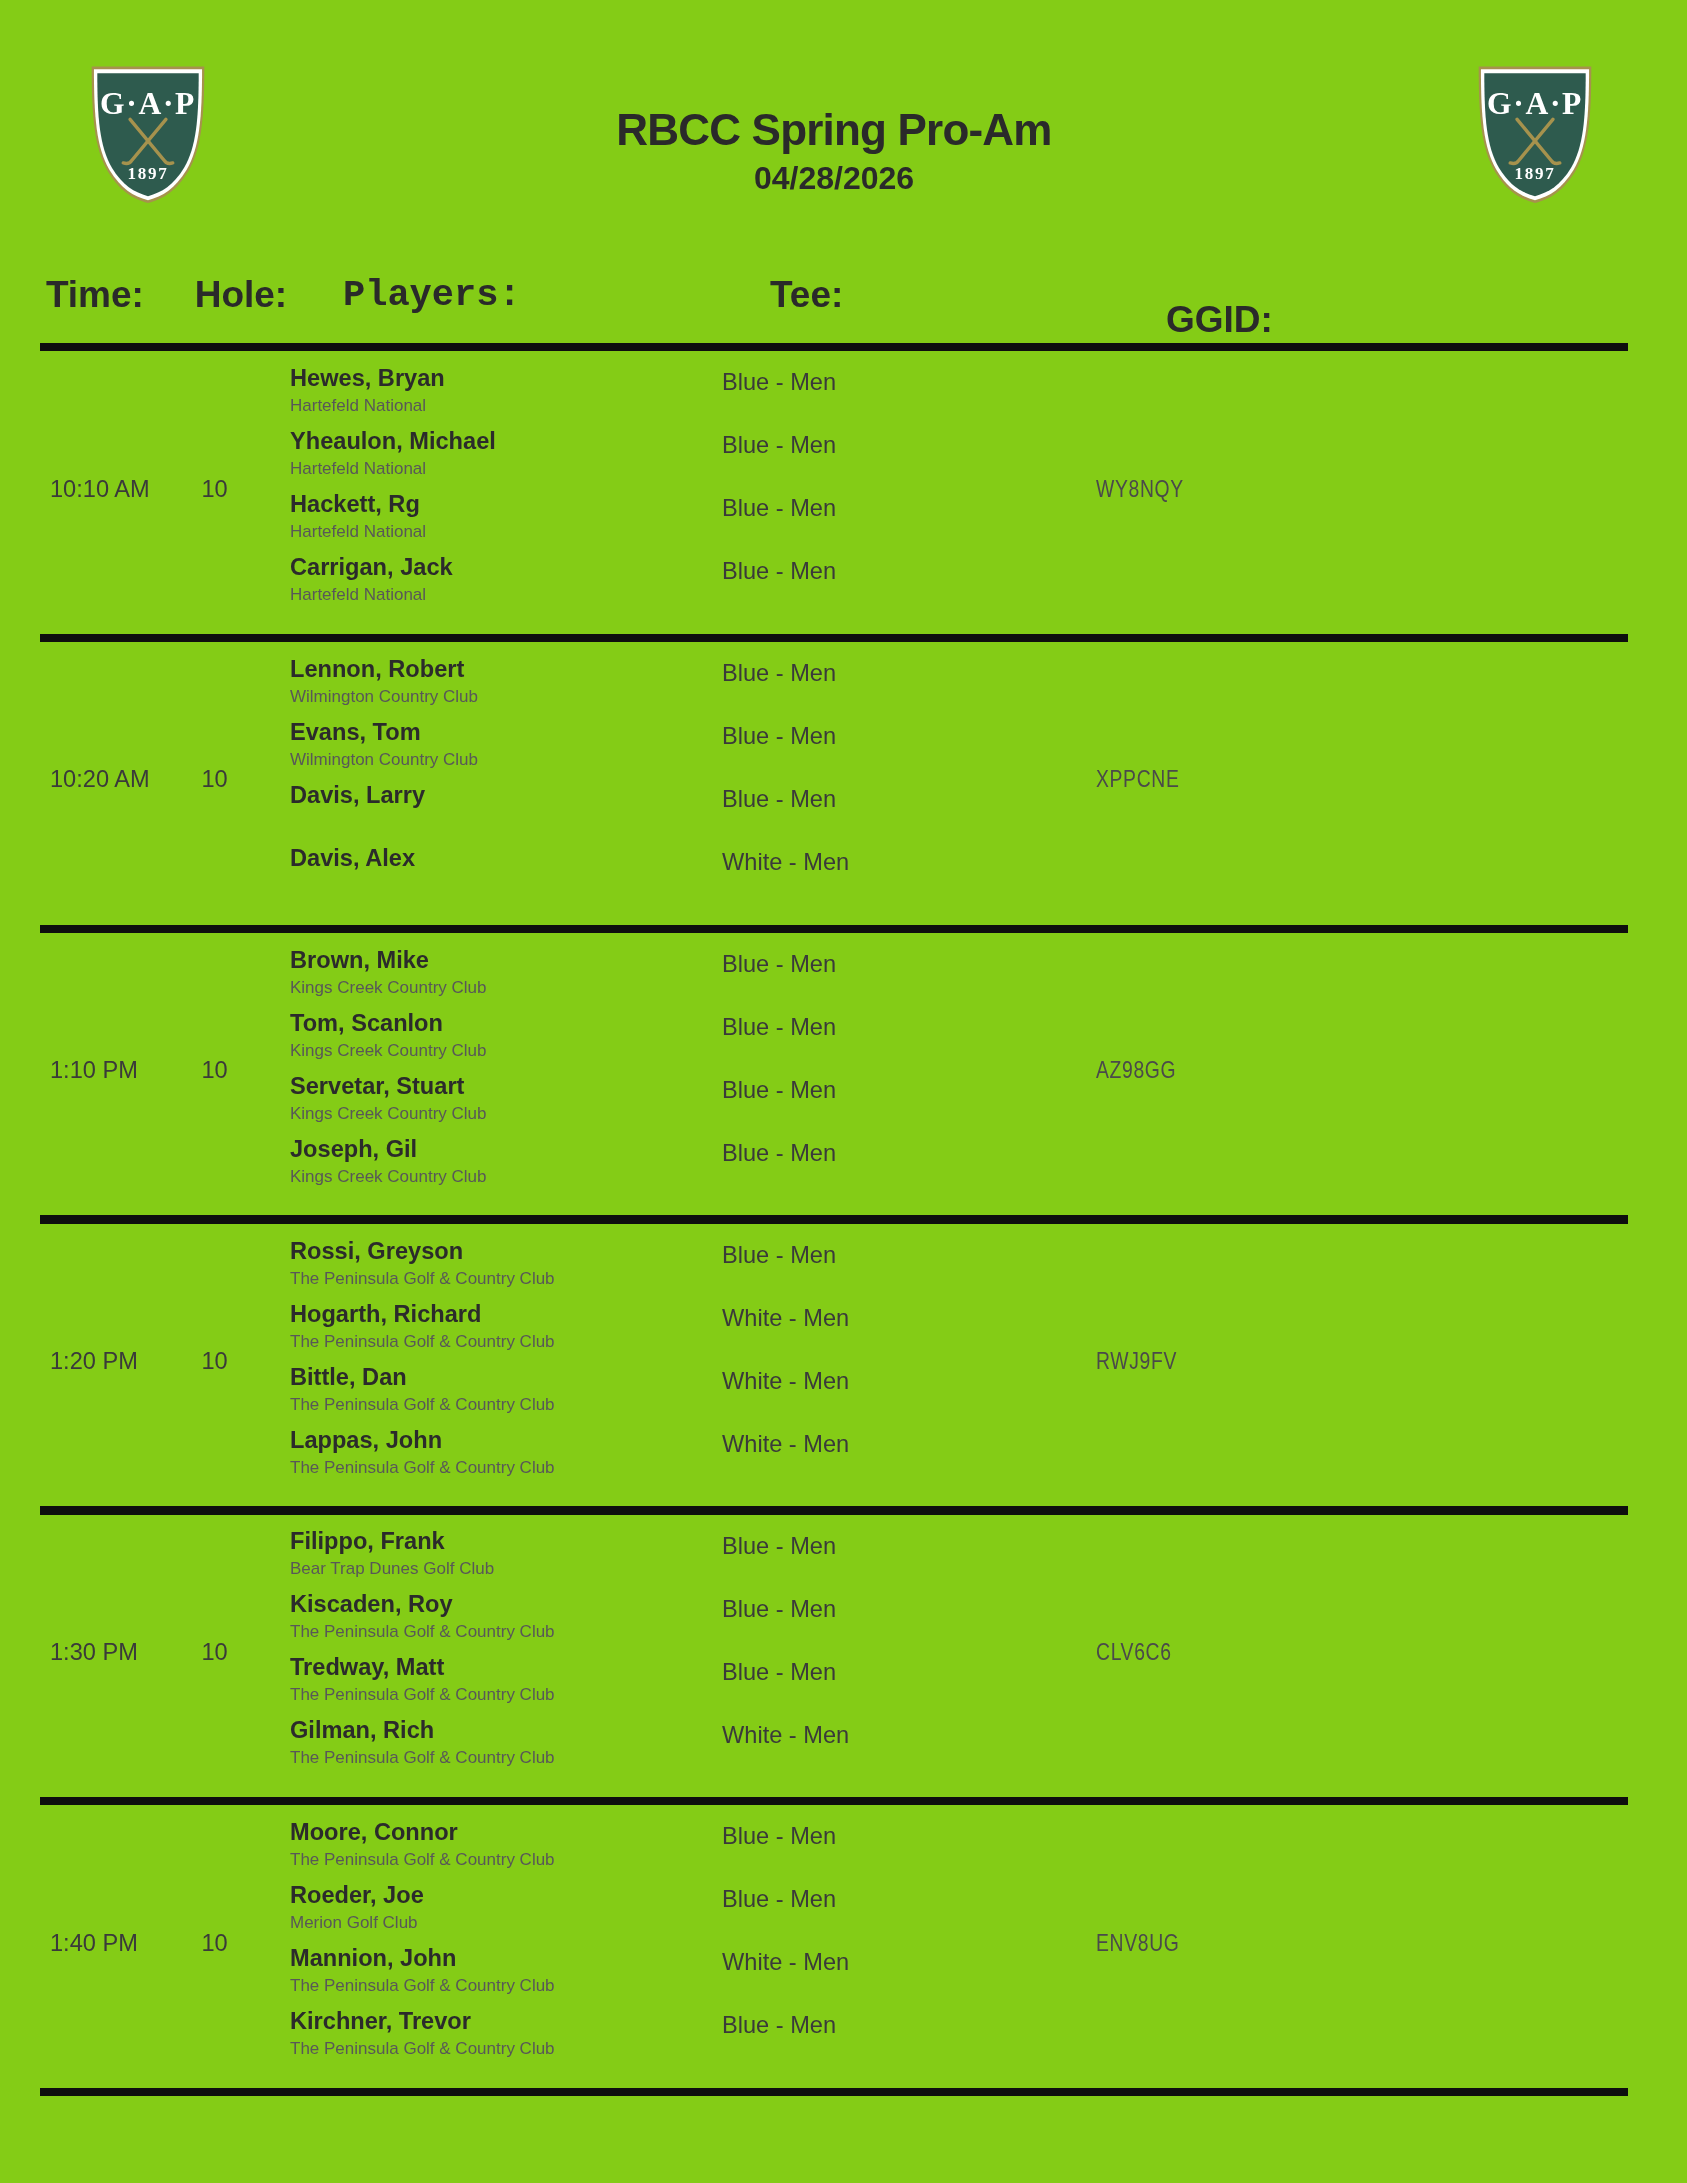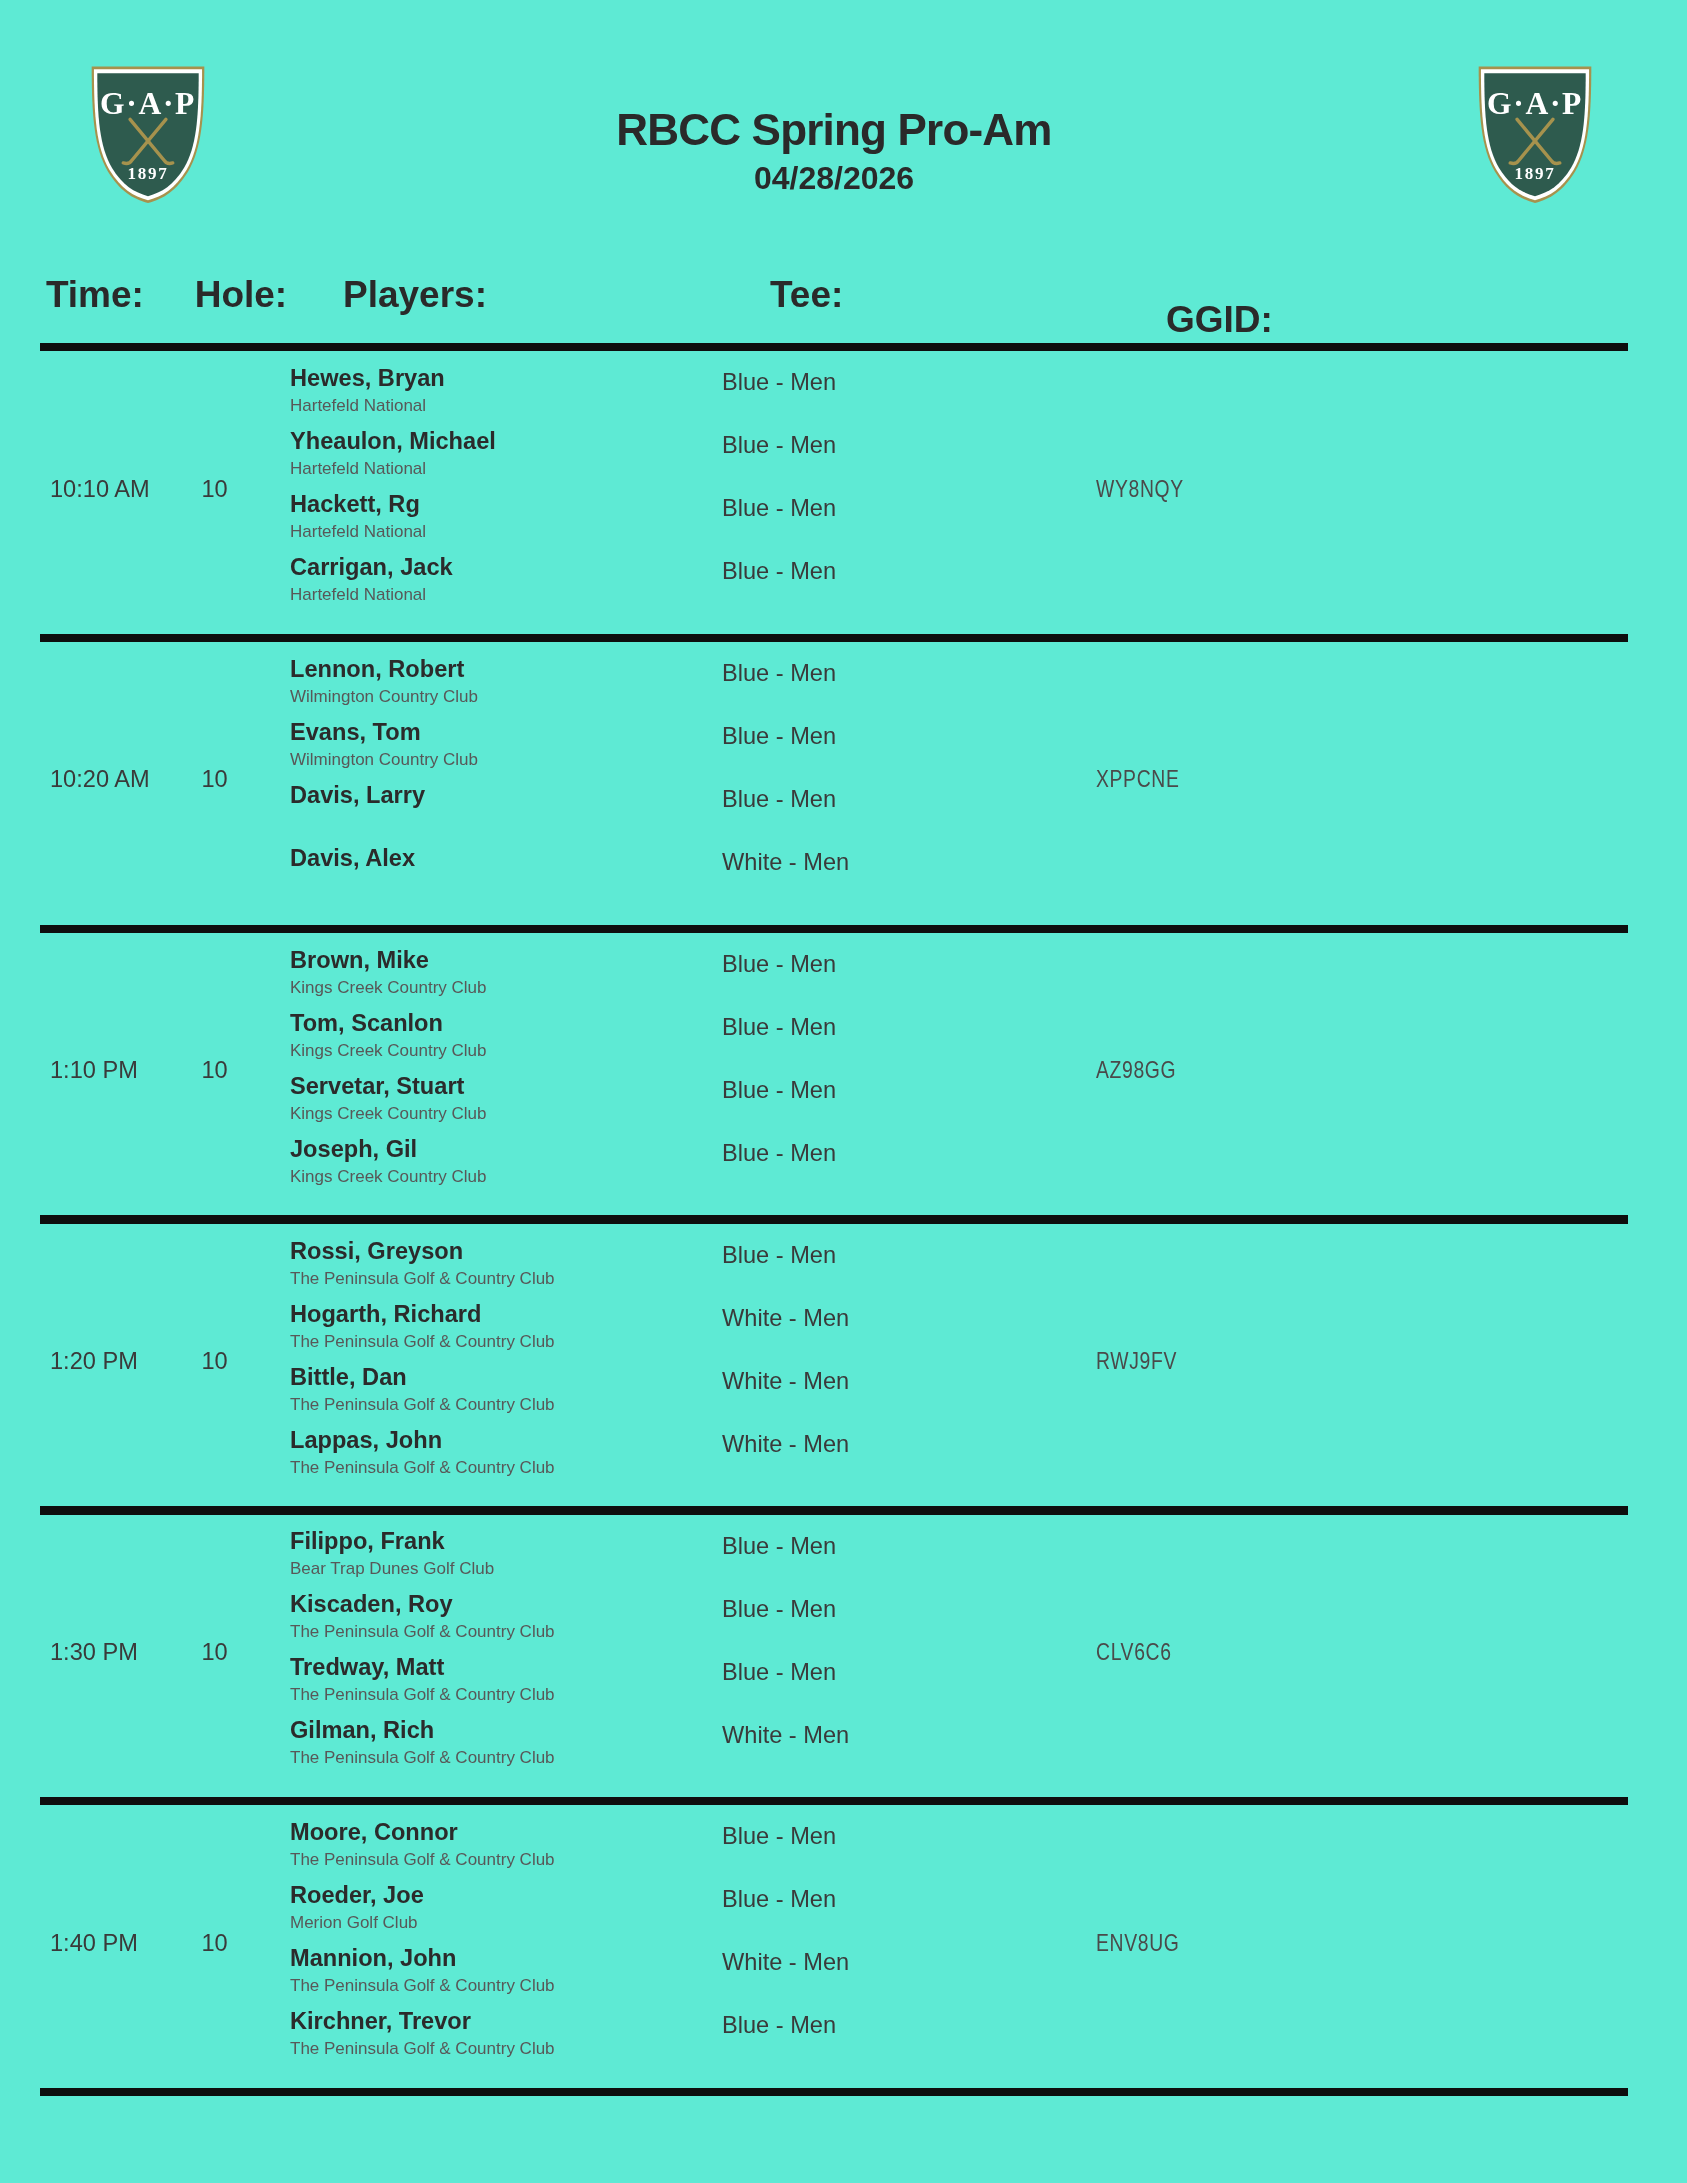--- a/index.html
+++ b/index.html
@@ -1,19 +1,19 @@
 <!DOCTYPE html>
 <html style="--rule: #0e0e0e; --header-text: #2a2a2a; --name-text: #2b2b2b; --club-text: #585858; --tee-text: #3a3a3a; --time-text: #3a3a3a; --ggid-text: #4a4a4a; --shield-green: #2e5b4e; --shield-gold: #a6924d;font-size:13.5px"><head>
 <meta charset="utf-8">
 <style>
   html,body{margin:0;padding:0;background:#ffffff;}
   .page{
     position:relative;
     width:1687px;height:2183px;
-    background:#5eead4;
+    background:#84cc16;
     box-sizing:border-box;
     padding:0 59px 0 40px;
     overflow:hidden;
     font-family:"Liberation Sans", sans-serif;
     color:var(--name-text,#2b2b2b);
   }
   
   .masthead{position:relative;height:211px;}
   .logo{position:absolute;top:63px;width:128px;height:141px;}
   .logo-left{left:44px;}
@@ -25,21 +25,21 @@
   .sh-year{font-family:"Liberation Serif",serif;font-weight:700;font-size:20px;fill:#ffffff;letter-spacing:2px;text-anchor:middle;}
   .sh-clubs path{stroke:var(--shield-gold,#a6924d);stroke-width:4;fill:none;stroke-linecap:round;}
   .title-block{position:absolute;top:108px;left:0;right:0;text-align:center;}
   .title{font-size:44px;font-weight:700;letter-spacing:-0.8px;color:var(--header-text,#2a2a2a);line-height:1;}
   .date{font-size:32px;font-weight:700;color:var(--header-text,#2a2a2a);line-height:1;margin-top:10px;}
   
   .cols{display:grid;grid-template-columns:132px 118px 432px 374px 1fr;}
   .heads{margin-top:61px;line-height:46px;font-size:37px;font-weight:700;color:var(--header-text,#2a2a2a);gap:16px;}
   .ch-time{padding-left:5.9px;}
   .ch-hole{padding-left:6.7px;}
-  .ch-players{padding-left:21px;}
+  .ch-players{padding-left:21px;font-family:Liberation Mono, monospace;}
   .ch-ggid{padding-left:5.9px;margin-top:25px;}
   .rule{height:8.4px;background:var(--rule,#0e0e0e);}
   
   .group{padding:11.8px 0 18.6px;}
   .cell-center{display:flex;align-items:center;}
   .g-time{padding-left:10px;font-size:23.6px;color:var(--time-text,#3a3a3a);}
   .g-hole{padding-left:29.5px;font-size:23.6px;color:var(--time-text,#3a3a3a);}
   .pslot{height:63px;}
   .pname{font-size:23.6px;font-weight:700;line-height:30px;color:var(--name-text,#2b2b2b);}
   .pclub{font-size:17px;line-height:25px;color:var(--club-text,#585858);}

